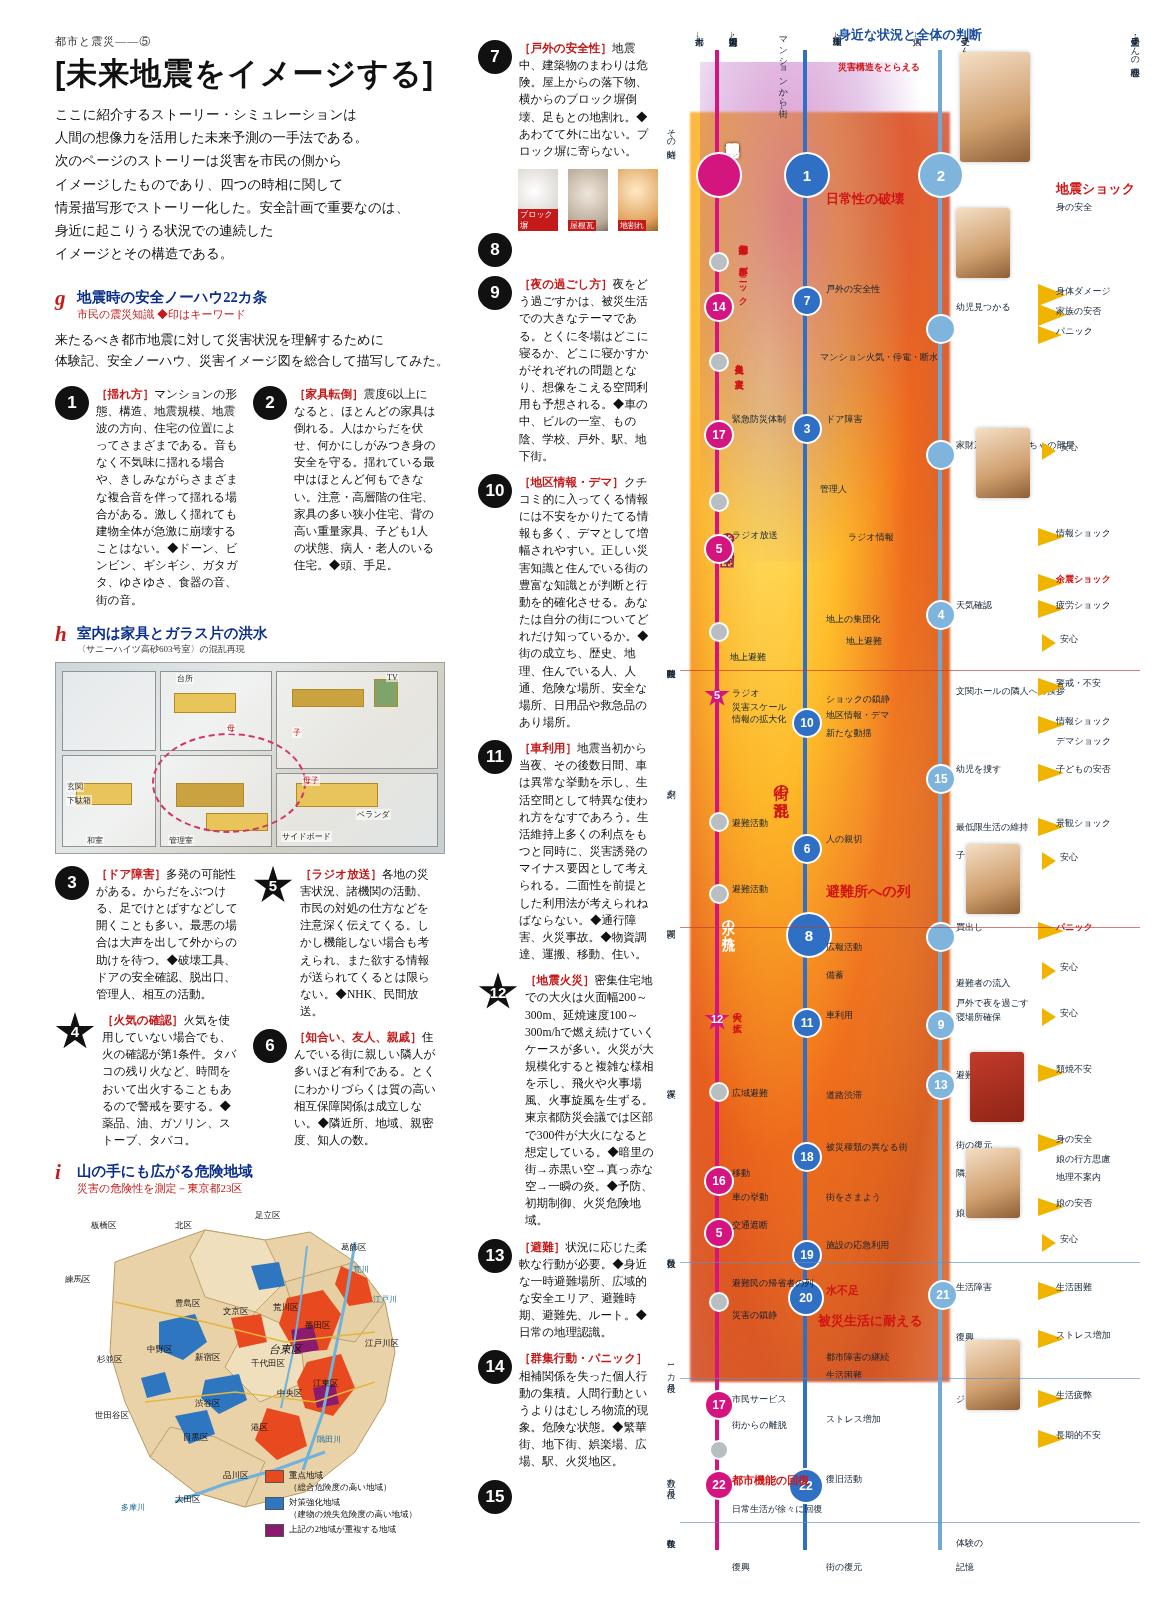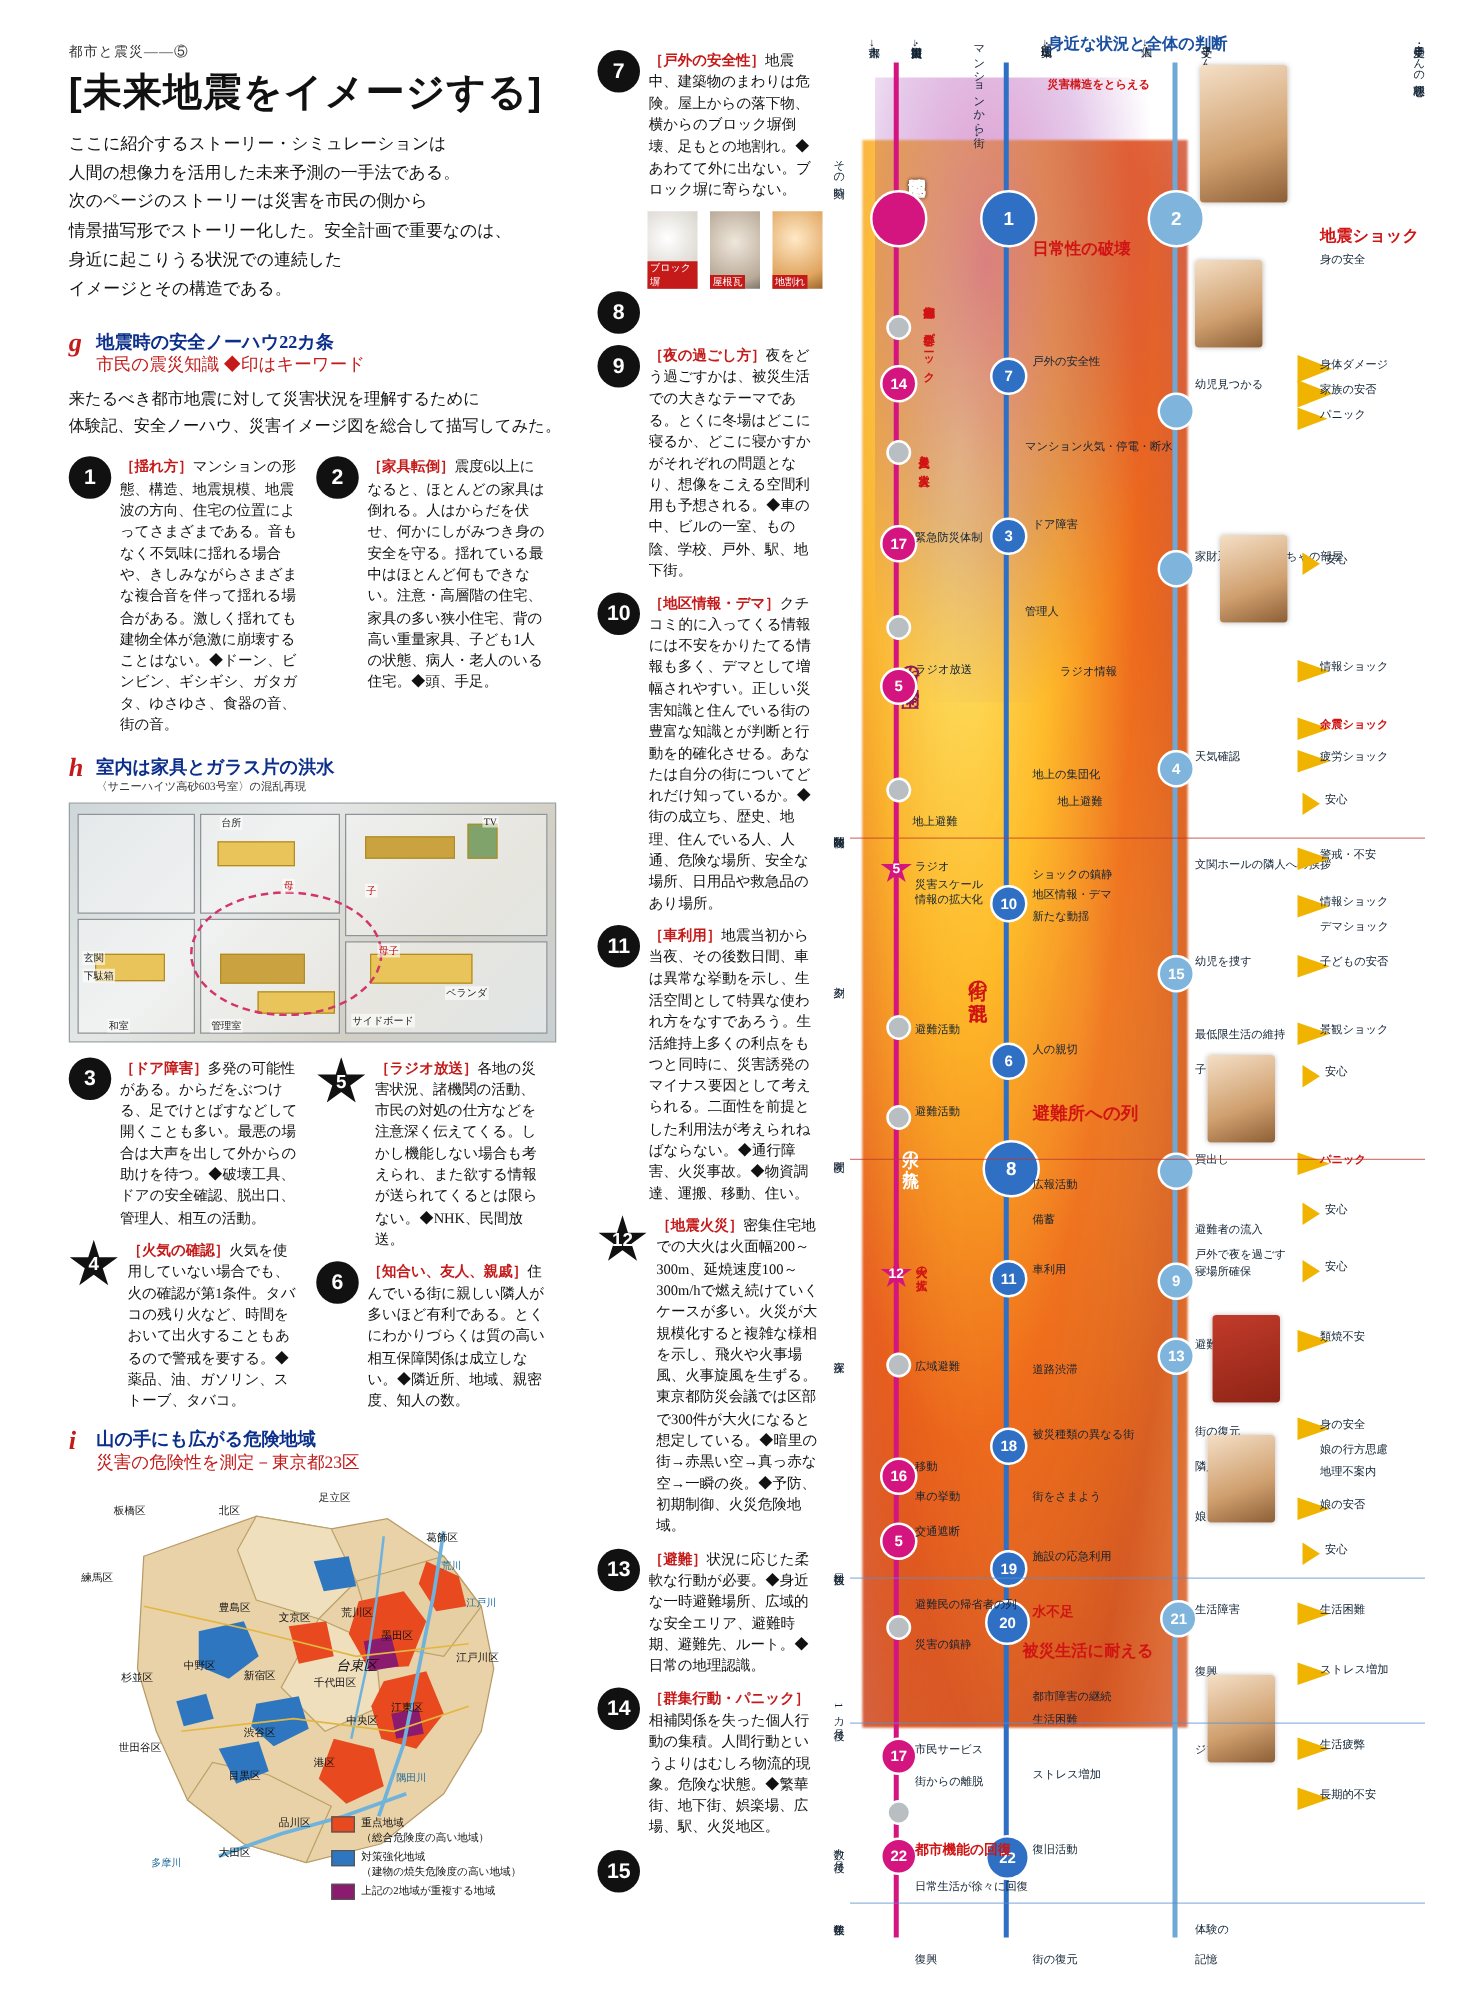--- a/index.html
+++ b/index.html
@@ -26,21 +26,21 @@
   .lead{font-size:13.5px;line-height:1.72;}
   .lead div{white-space:nowrap;}
 
   .sec-head{margin-top:14px;position:relative;padding-left:22px;}
   .sec-letter{
     position:absolute;left:0;top:-2px;
     font-size:21px;font-style:italic;font-weight:bold;color:#c41a1a;
     font-family:"Liberation Serif",serif;
   }
   .sec-title{font-size:14.5px;font-weight:bold;color:#0b2f8a;}
-  .sec-sub{font-size:14px;color:#c41a1a;}
+  .sec-sub{font-size:11px;color:#c41a1a;}
   .sec-sub2{font-size:9px;color:#333;}
 
   .body-text{font-size:13px;line-height:1.66;margin-top:7px;}
   .body-text div{white-space:nowrap;}
 
   
   .badge{
     width:34px;height:34px;border-radius:50%;
     background:#111;color:#fff;display:flex;align-items:center;justify-content:center;
     font-size:17px;font-weight:bold;font-family:"Liberation Sans",sans-serif;
@@ -152,20 +152,21 @@
 
 <div class="page">
 
   <div class="col" style="left:55px;top:34px;width:400px;">
     <div class="hdr-kicker">都市と震災——⑤</div>
     <div class="title">[未来地震をイメージする]</div>
     <div class="lead">
       <div>ここに紹介するストーリー・シミュレーションは</div>
       <div>人間の想像力を活用した未来予測の一手法である。</div>
       <div>次のページのストーリーは災害を市民の側から</div>
+      <div>イメージしたものであり、四つの時相に関して</div>
       <div>情景描写形でストーリー化した。安全計画で重要なのは、</div>
       <div>身近に起こりうる状況での連続した</div>
       <div>イメージとその構造である。</div>
     </div>
 
     <div class="sec-head" style="margin-top:22px;">
       <span class="sec-letter">g</span>
       <div class="sec-title">地震時の安全ノーハウ22カ条</div>
       <div class="sec-sub">市民の震災知識  ◆印はキーワード</div>
     </div>
@@ -463,21 +464,21 @@
     <div class="node lblue" style="left:266px;top:578px;">4</div>
     <div class="node lblue" style="left:266px;top:742px;">15</div>
     <div class="node lblue" style="left:266px;top:900px;"></div>
     <div class="node lblue" style="left:266px;top:988px;">9</div>
     <div class="node lblue" style="left:266px;top:1048px;">13</div>
     <div class="node lblue" style="left:268px;top:1258px;">21</div>
 
     <div class="dlabel red" style="left:78px;top:216px;writing-mode:vertical-rl;">都市機能麻痺</div>
     <div class="dlabel red" style="left:78px;top:238px;writing-mode:vertical-rl;">群集パニック</div>
     <div class="dlabel red" style="left:74px;top:336px;writing-mode:vertical-rl;">火災発生と2次災害</div>
-    <div class="dlabel" style="left:72px;top:392px;margin-top:11px;">緊急防災体制</div>
+    <div class="dlabel" style="left:72px;top:392px;">緊急防災体制</div>
     <div class="dlabel" style="left:72px;top:508px;">ラジオ放送</div>
     <div class="dlabel" style="left:70px;top:630px;">地上避難</div>
     <div class="dlabel" style="left:72px;top:666px;">ラジオ</div>
     <div class="dlabel" style="left:72px;top:680px;">災害スケール</div>
     <div class="dlabel" style="left:72px;top:692px;">情報の拡大化</div>
     <div class="dlabel" style="left:72px;top:796px;">避難活動</div>
     <div class="dlabel" style="left:72px;top:862px;">避難活動</div>
     <div class="dlabel red" style="left:72px;top:984px;writing-mode:vertical-rl;">大火の拡大</div>
     <div class="dlabel" style="left:72px;top:1066px;">広域避難</div>
     <div class="dlabel" style="left:72px;top:1146px;">移動</div>

